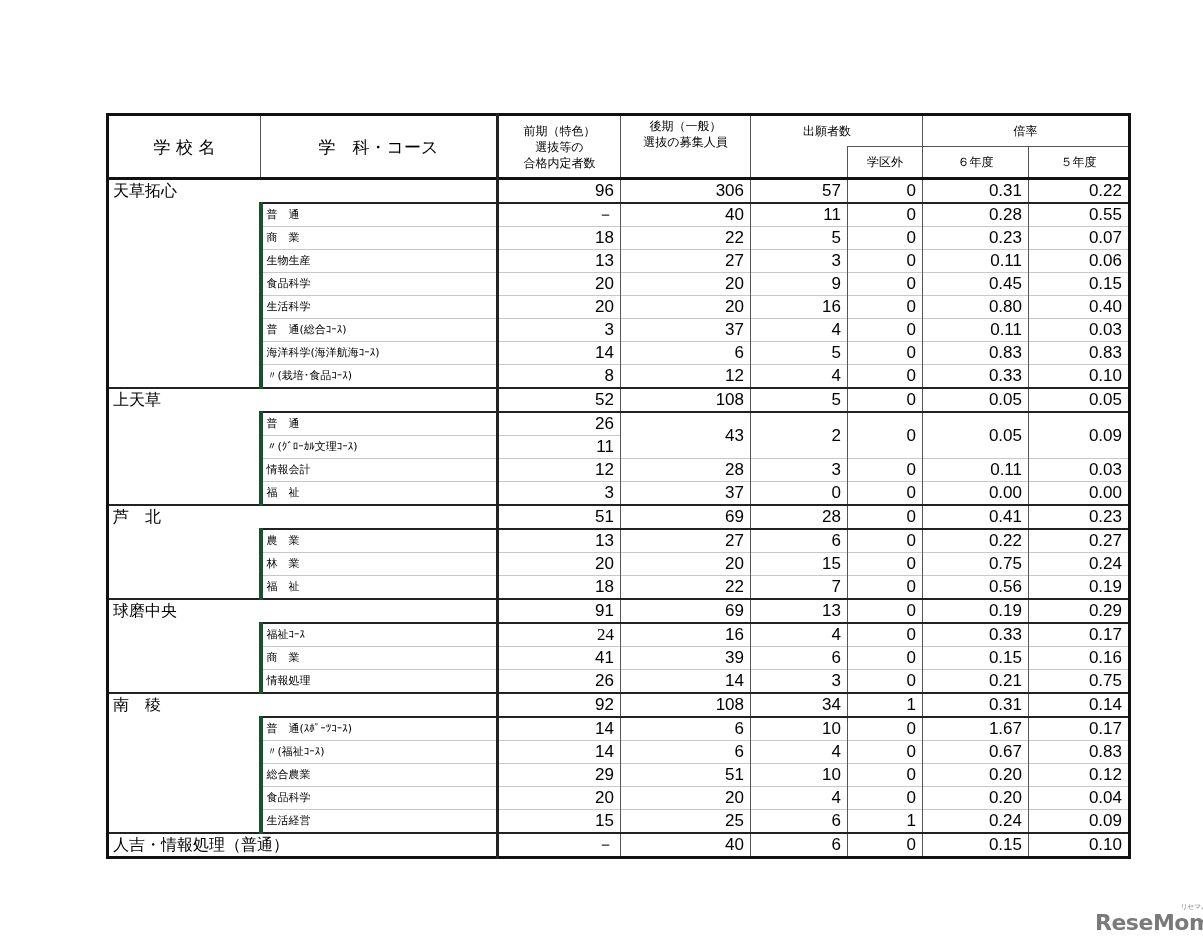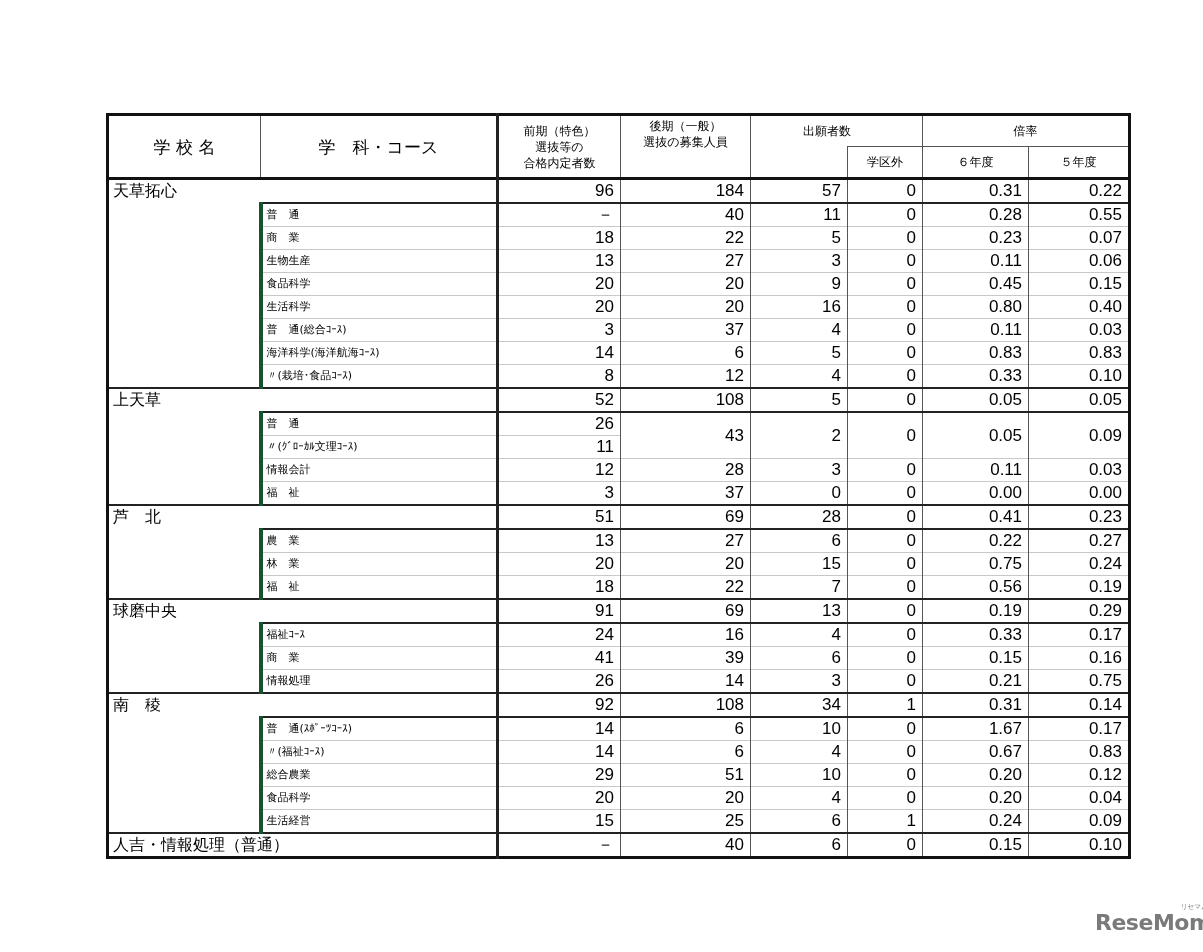--- a/index.html
+++ b/index.html
@@ -62,21 +62,21 @@
           <td>学区外</td>
           <td>６年度</td>
           <td>５年度</td>
         </tr>
 
   </tbody>
       <tbody id="body-rows">
         <tr class="school school-first">
           <td class="schoolname" colspan="2" style="font-size:16px;">天草拓心</td>
           <td class="num thick-l">96</td>
-          <td class="num">184</td>
+          <td class="num">306</td>
           <td class="num">57</td>
           <td class="num">0</td>
           <td class="num">0.31</td>
           <td class="num">0.22</td>
         </tr>
         <tr class="course">
           <td class="blank-left" rowspan="8" style="border-top: none;"></td>
           <td class="course-name" style="border-top: 2px solid rgb(34, 34, 34);">普　通</td>
           <td class="num thick-l" style="border-top: 2px solid rgb(34, 34, 34);">－</td>
           <td class="num" style="border-top: 2px solid rgb(34, 34, 34);">40</td>
@@ -231,21 +231,21 @@
           <td class="num thick-l">91</td>
           <td class="num">69</td>
           <td class="num">13</td>
           <td class="num">0</td>
           <td class="num">0.19</td>
           <td class="num">0.29</td>
         </tr>
         <tr class="course">
           <td class="blank-left" rowspan="3" style="border-top: none;"></td>
           <td class="course-name" style="border-top: 2px solid rgb(34, 34, 34);">福祉ｺｰｽ</td>
-          <td class="num thick-l" style="border-top: 2px solid rgb(34, 34, 34);">24</td>
+          <td class="num thick-l" style="border-top: 2px solid rgb(34, 34, 34); font-family: Liberation Serif, serif;">24</td>
           <td class="num" style="border-top: 2px solid rgb(34, 34, 34);">16</td>
           <td class="num" style="border-top: 2px solid rgb(34, 34, 34);">4</td>
           <td class="num" style="border-top: 2px solid rgb(34, 34, 34);">0</td>
           <td class="num" style="border-top: 2px solid rgb(34, 34, 34);">0.33</td>
           <td class="num" style="border-top: 2px solid rgb(34, 34, 34);">0.17</td>
         </tr>
         <tr class="course">
           <td class="course-name">商　業</td>
           <td class="num thick-l">41</td>
           <td class="num">39</td>

